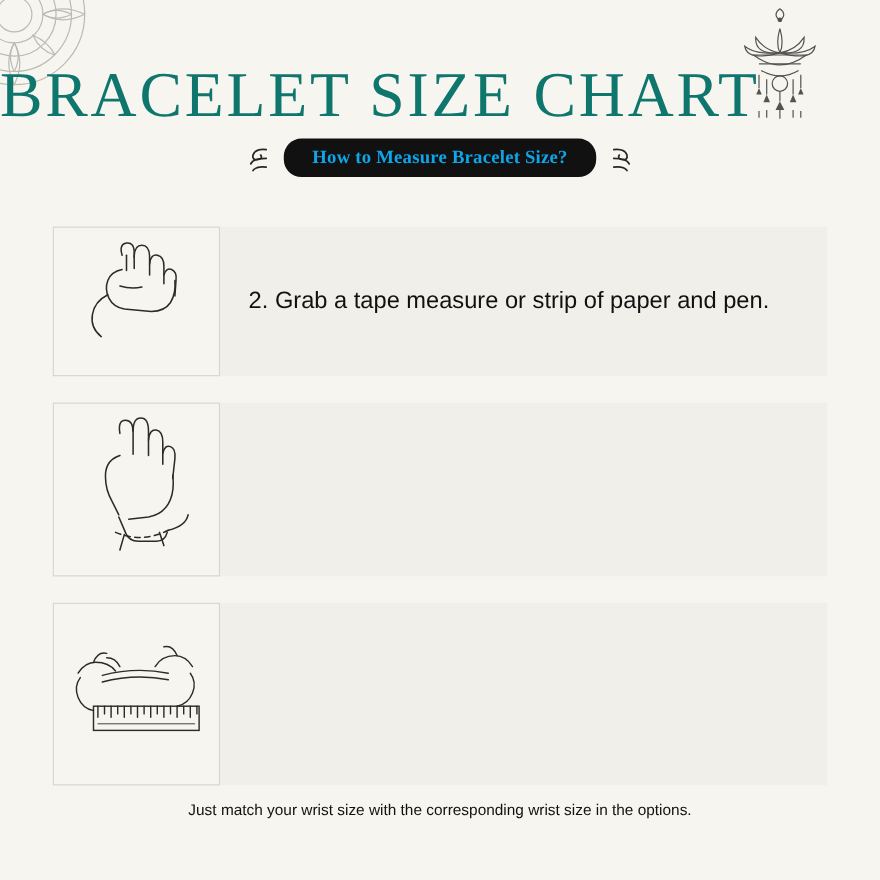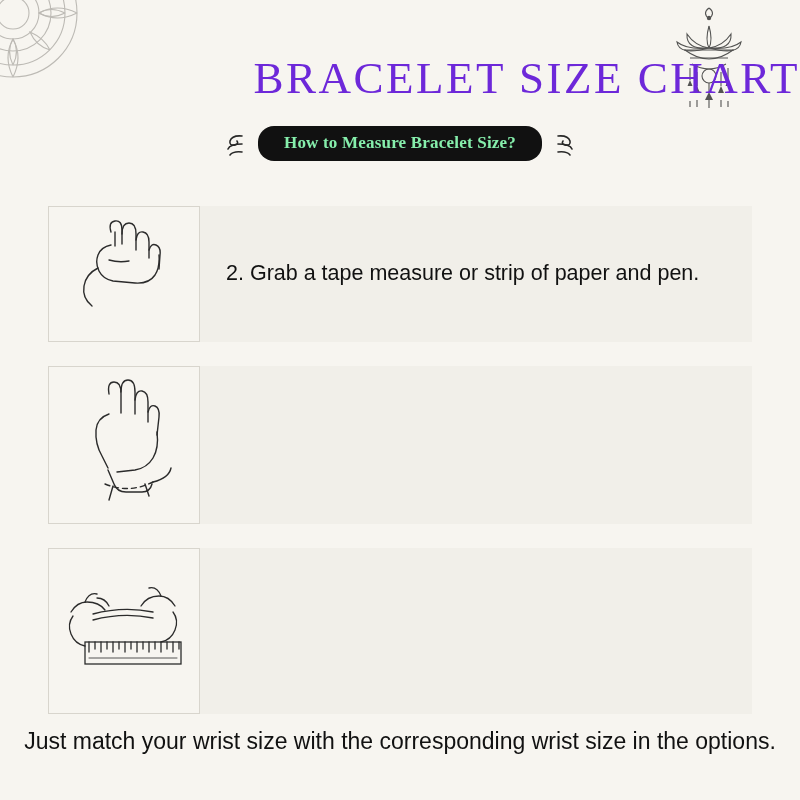--- a/index.html
+++ b/index.html
@@ -37,42 +37,42 @@
     opacity: 0.8;
     pointer-events: none;
   }
 
   
   .title {
     position: absolute;
     top: 52px;
     left: 0;
     right: 0;
-    text-align: right;
+    text-align: left;
     font-family: "Liberation Serif", serif;
-    font-size: 45px;
+    font-size: 58px;
     letter-spacing: 2.5px;
     font-weight: 400;
-    color: #6d28d9;
+    color: #0f766e;
   }
 
   
   .subtitle-row {
     position: absolute;
     top: 126px;
     left: 0;
     right: 0;
     display: flex;
     align-items: center;
     justify-content: center;
     gap: 12px;
   }
   .pill {
     background: #111111;
-    color: #86efac;
+    color: #0ea5e9;
     border-radius: 16px;
     padding: 7px 26px 8px 26px;
     font-family: "Liberation Serif", serif;
     font-size: 17px;
     font-weight: bold;
     letter-spacing: 0.2px;
     white-space: nowrap;
   }
   .swirl {
     width: 26px;
@@ -118,21 +118,21 @@
   .step-2 { height: 158px; }
   .step-3 { height: 166px; }
 
   
   .footer {
     position: absolute;
     left: 0;
     right: 0;
     top: 728px;
     text-align: center;
-    font-size: 23px;
+    font-size: 14px;
     color: #111111;
   }
 </style>
 </head>
 <body>
 
 <div class="mandala">
   <svg viewBox="0 0 150 150" width="150" height="150" fill="none" stroke="#8d8a84" stroke-width="1.1">
     <circle cx="75" cy="75" r="16"></circle>
     <circle cx="75" cy="75" r="26"></circle>

